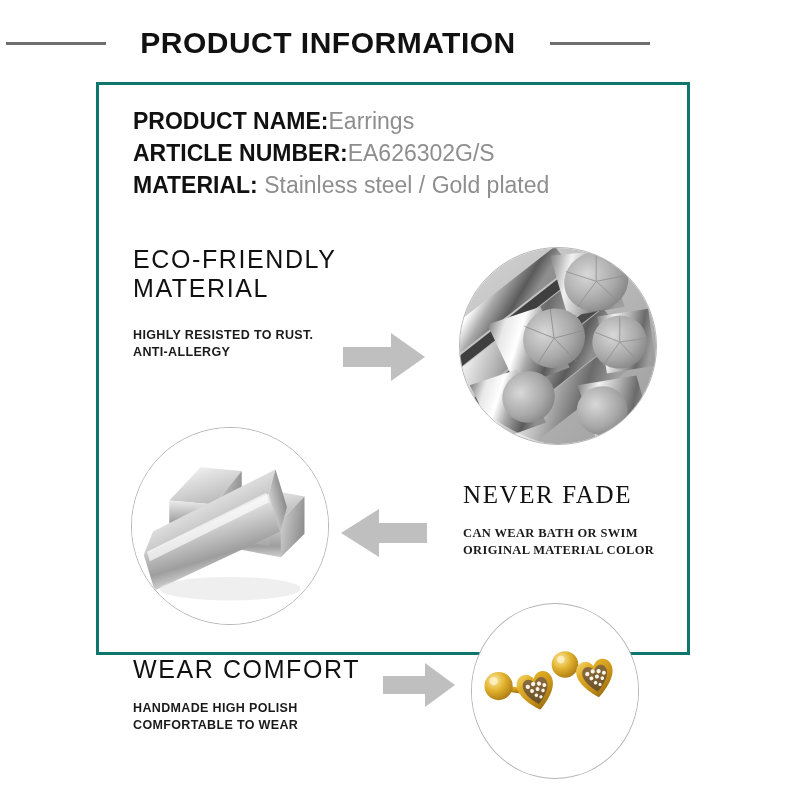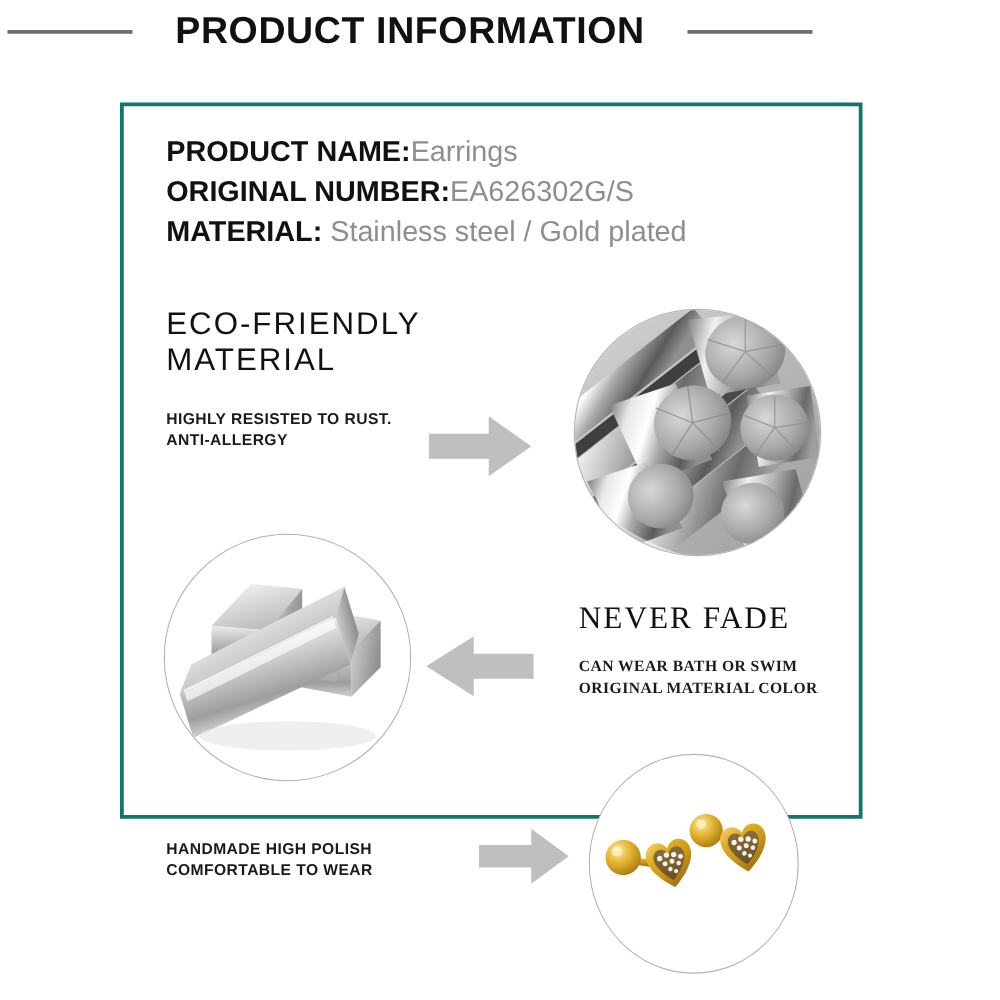--- a/index.html
+++ b/index.html
@@ -6,21 +6,21 @@
   html, body {
     width:800px; height:800px;
     background:#ffffff;
     font-family:"Liberation Sans", sans-serif;
     overflow:hidden;
   }
   .page { position:relative; width:800px; height:800px; }
 
   
   .title-row {
-    position:absolute; left:0; top:8px; width:656px;
+    position:absolute; left:0; top:26px; width:656px;
     display:flex; align-items:center; justify-content:center; gap:34px;
   }
   .rule { width:100px; height:3px; background:#6e6e6e; }
   .title-text {
     font-size:30px; font-weight:bold; letter-spacing:.5px;
     color:#111; white-space:nowrap;
   }
 
   
   .frame {
@@ -80,21 +80,21 @@
     <div class="rule"></div>
   </div>
 
   <div class="frame">
 
     <div class="specs">
       <div class="spec-line">
         <span class="spec-label">PRODUCT NAME:</span><span>Earrings</span>
       </div>
       <div class="spec-line">
-        <span class="spec-label">ORIGINAL NUMBER:</span><span>EA626302G/S</span>
+        <span class="spec-label">ARTICLE NUMBER:</span><span>EA626302G/S</span>
       </div>
       <div class="spec-line">
         <span class="spec-label">MATERIAL:</span><span> Stainless steel / Gold plated</span>
       </div>
     </div>
 
     <div class="feature f-eco">
       <div class="feature-title">
         <div>ECO-FRIENDLY</div>
         <div>MATERIAL</div>
@@ -255,20 +255,23 @@
           <path d="M10 104 L150 82 L150 122 L10 142 Z" fill="url(#ingFace)"></path>
           <path d="M150 82 L164 60 L164 100 L150 122 Z" fill="url(#ingSide)"></path>
           <path d="M14 102 L148 80 L148 90 L14 112 Z" fill="#ffffff" opacity="0.65"></path>
         </g>
 
         <ellipse cx="100" cy="164" rx="72" ry="12" fill="#e2e2e2" opacity="0.55"></ellipse>
       </svg>
     </div>
 
     <div class="feature f-comfort">
+      <div class="feature-title">
+        <div>WEAR COMFORT</div>
+      </div>
       <div class="feature-lines">
         <div class="feature-line">HANDMADE HIGH POLISH</div>
         <div class="feature-line">COMFORTABLE TO WEAR</div>
       </div>
     </div>
 
     <div class="arrow" style="left:284px; top:578px;">
       <svg width="72" height="44" viewBox="0 0 72 44">
         <polygon points="0,13 42,13 42,0 72,22 42,44 42,31 0,31" fill="#bfbfbf"></polygon>
       </svg>

